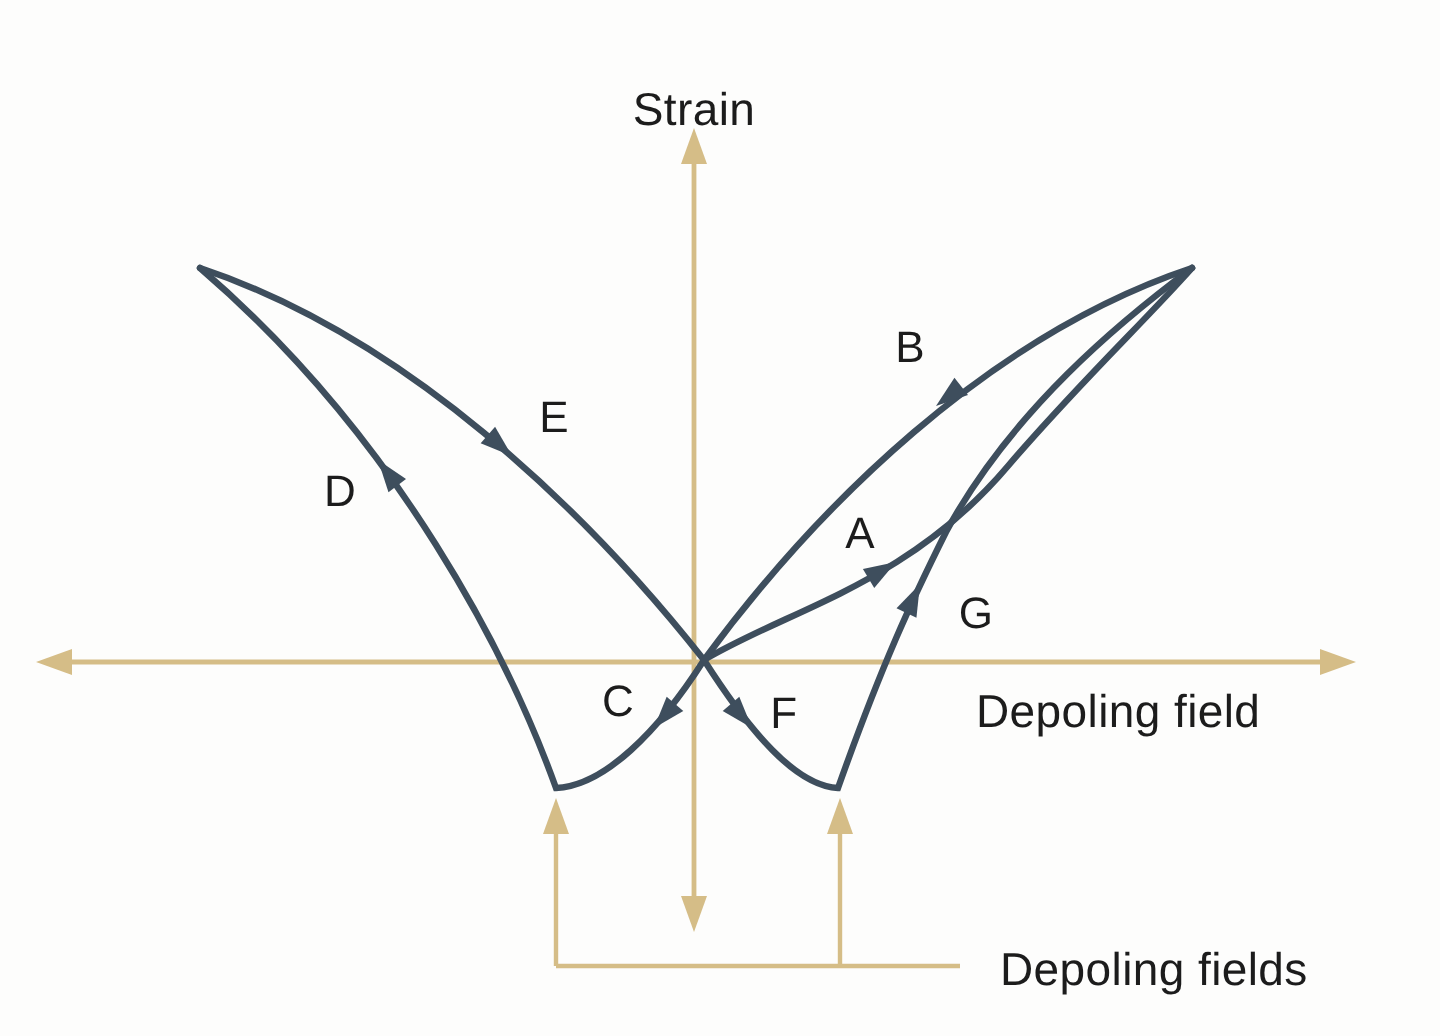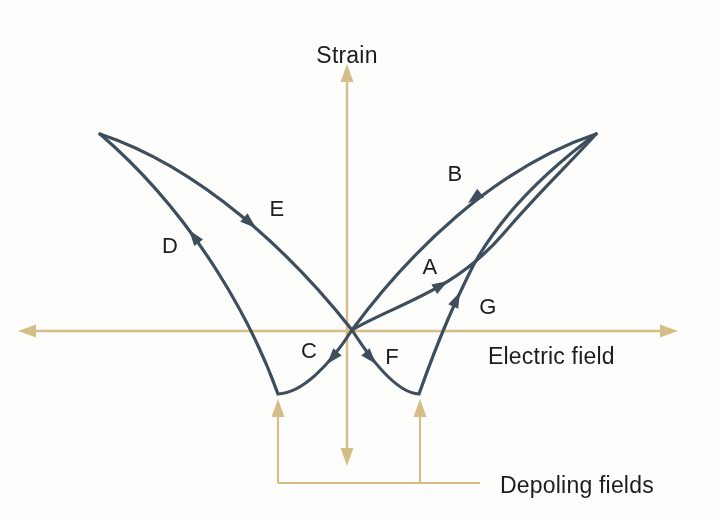--- a/index.html
+++ b/index.html
@@ -84,21 +84,21 @@
       <path d="M0,0 L-16,5.5 L-16,-5.5 Z" transform="translate(327,364) rotate(131)"></path>
       <path d="M0,0 L-16,5.5 L-16,-5.5 Z" transform="translate(189,230) rotate(-127)"></path>
       <path d="M0,0 L-16,5.5 L-16,-5.5 Z" transform="translate(256,228) rotate(41)"></path>
       <path d="M0,0 L-16,5.5 L-16,-5.5 Z" transform="translate(376,364) rotate(49)"></path>
       <path d="M0,0 L-16,5.5 L-16,-5.5 Z" transform="translate(460,292) rotate(-65)"></path>
     </g>
   </svg>
 
   <div class="lbl" style="left:347px; top:55px;">Strain</div>
 
-  <div class="lbl left-align" style="left:488px; top:356px;">Electric field</div>
+  <div class="lbl left-align" style="left:488px; top:356px;">Depoling field</div>
 
   <div class="lbl left-align" style="left:488px; top:485px;margin-left:12px;">Depoling fields</div>
 
   <div class="lbl seg" style="left:430px; top:267px;">A</div>
   <div class="lbl seg" style="left:455px; top:174px;">B</div>
   <div class="lbl seg" style="left:309px; top:351px;">C</div>
   <div class="lbl seg" style="left:170px; top:246px;">D</div>
   <div class="lbl seg" style="left:277px; top:209px;">E</div>
   <div class="lbl seg" style="left:392px; top:357px;">F</div>
   <div class="lbl seg" style="left:488px; top:307px;">G</div>

